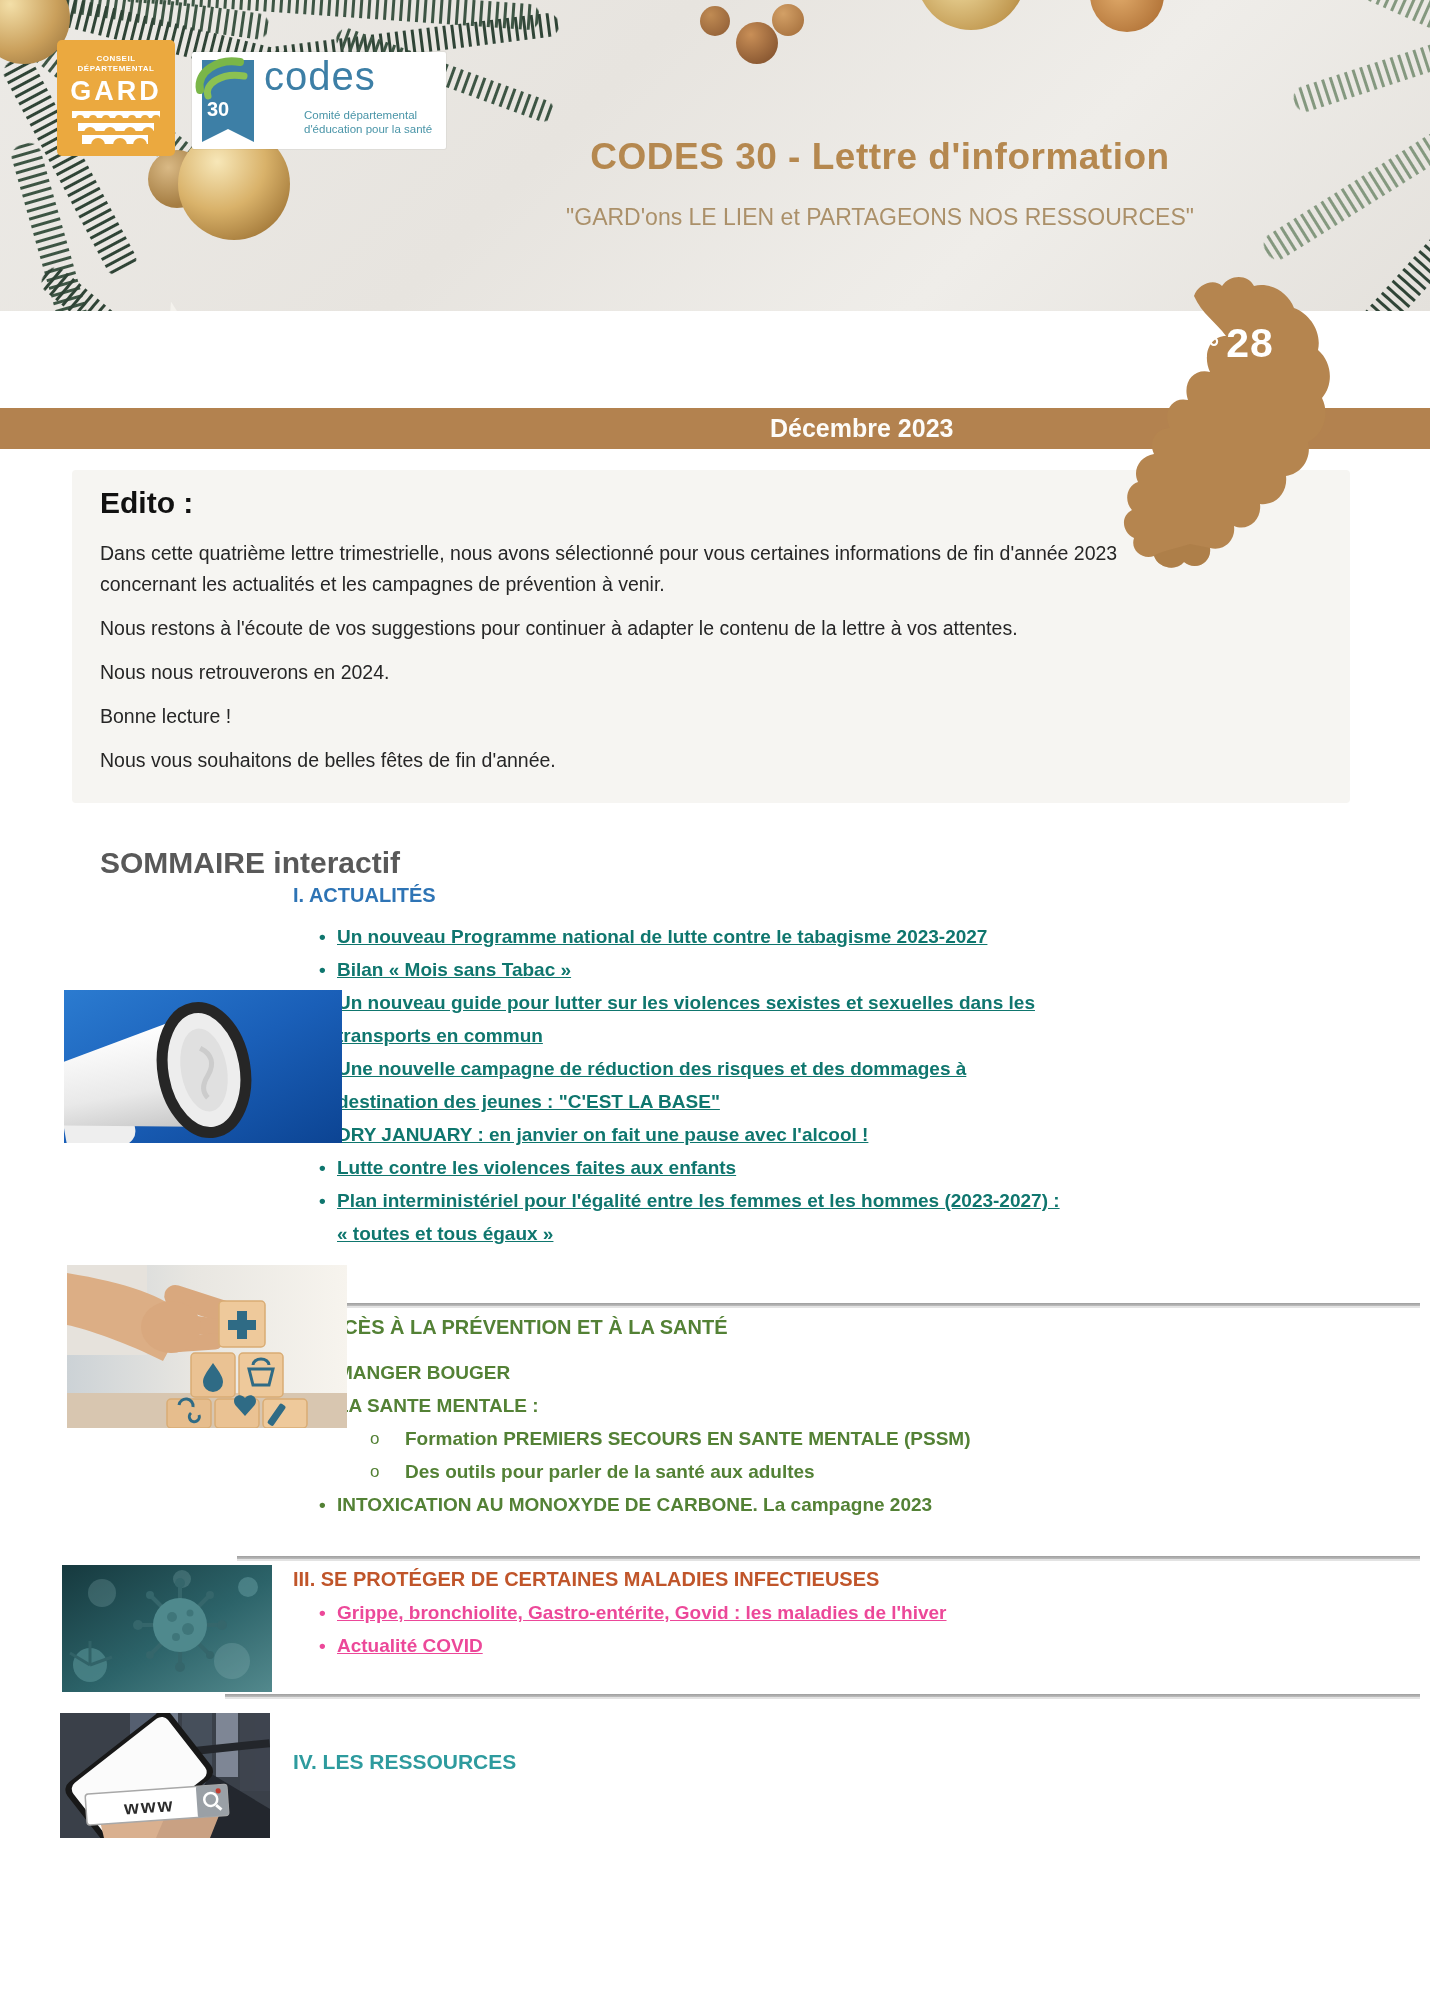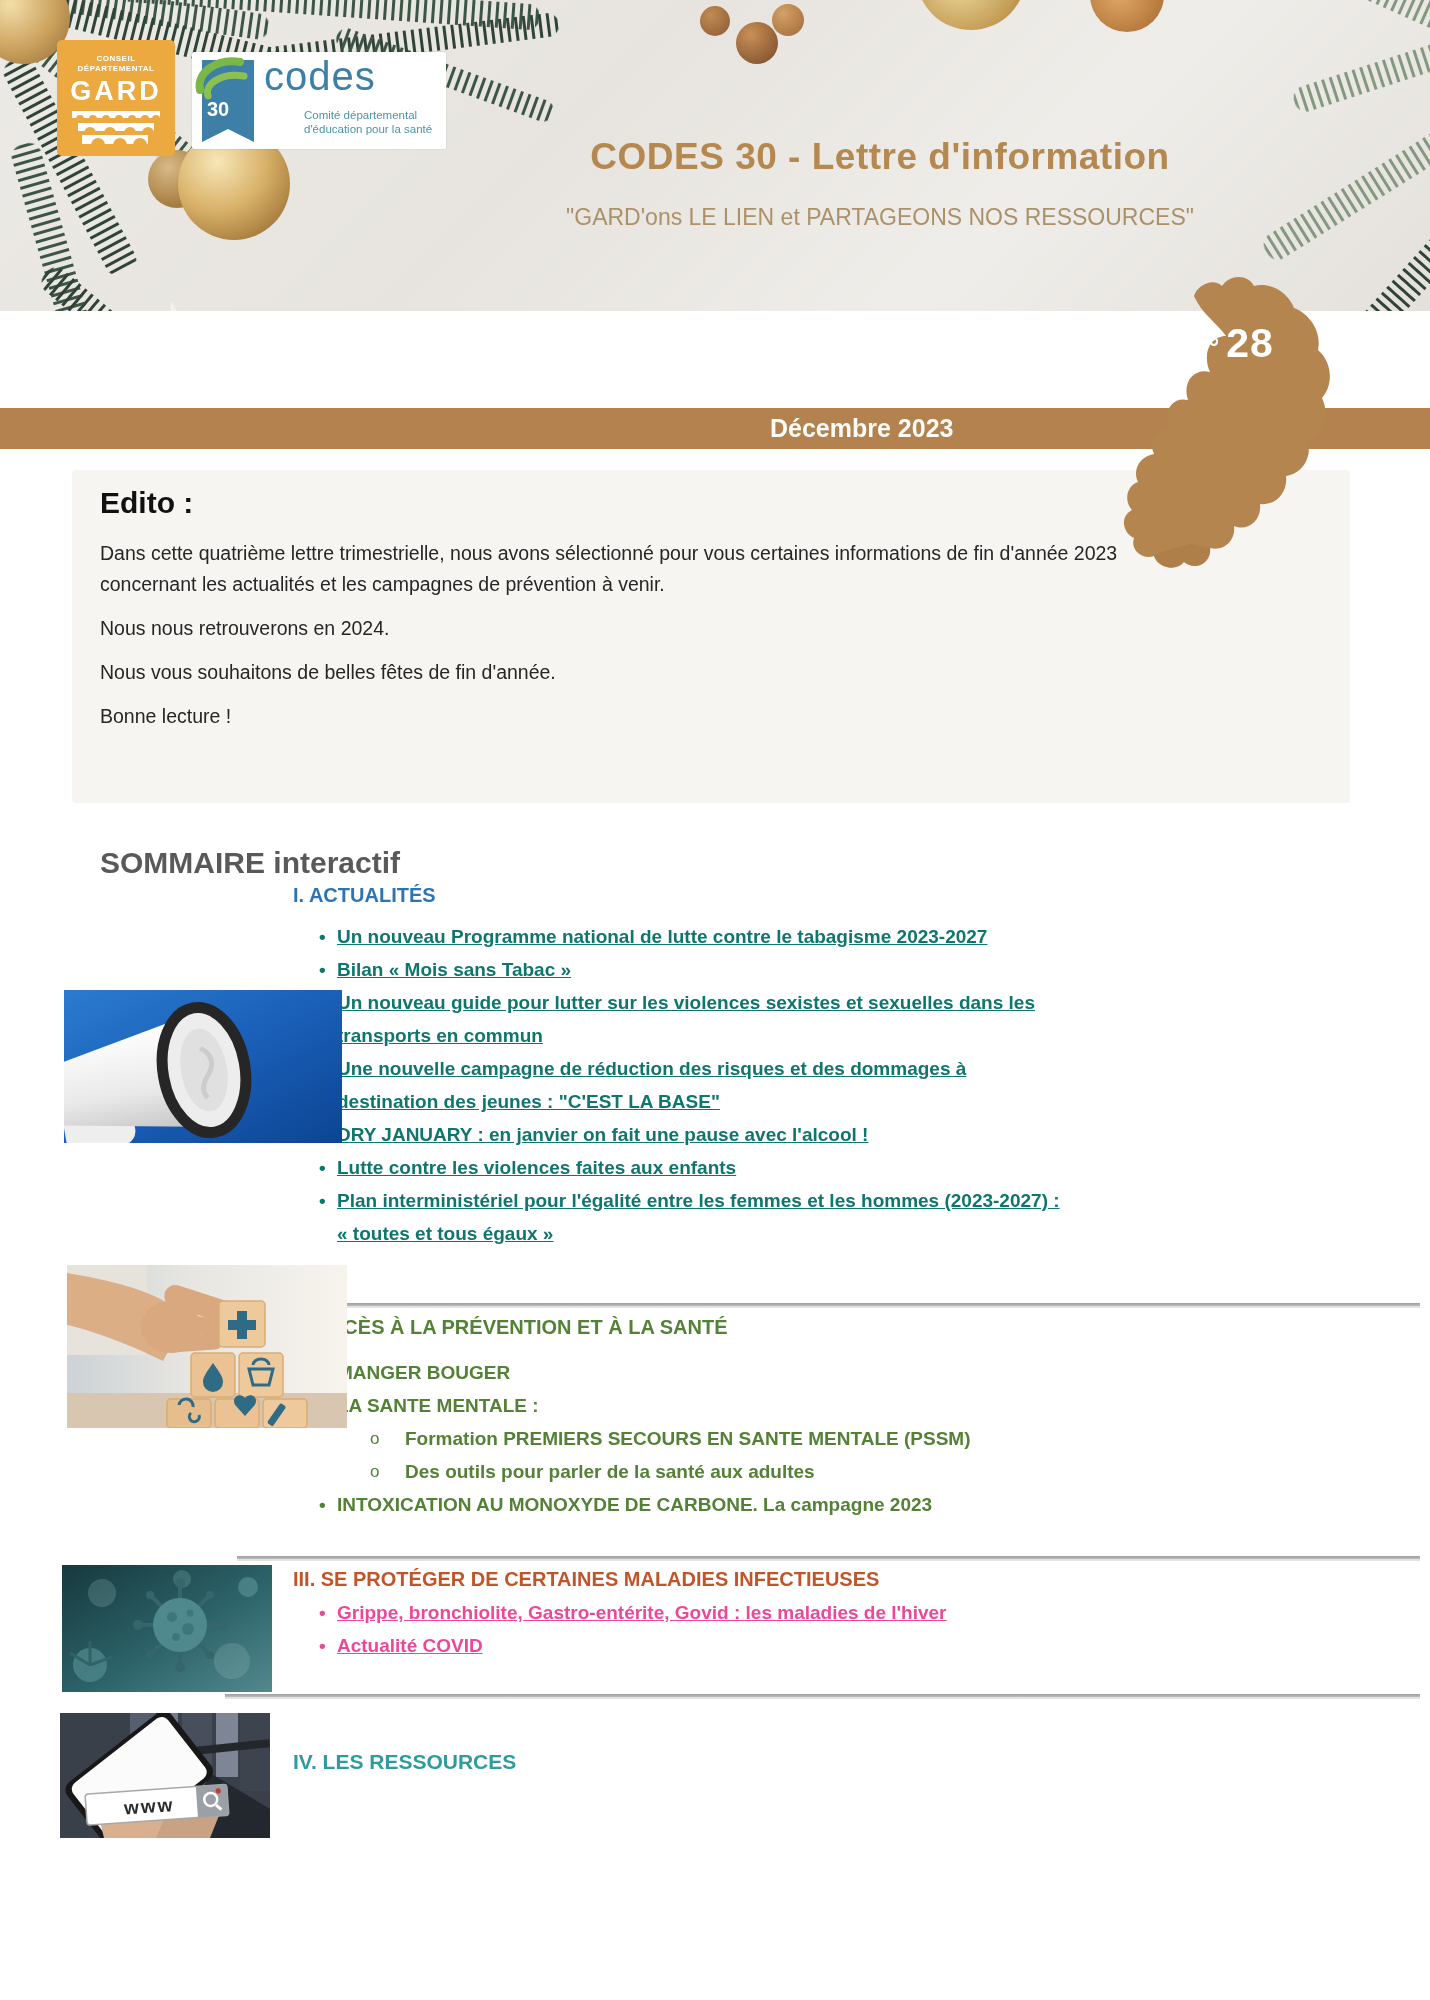--- a/index.html
+++ b/index.html
@@ -190,23 +190,24 @@
     <path fill="#a87944" opacity=".5" d="M 112 286 C 114 300 98 310 86 300 C 78 310 60 306 56 294 C 60 290 80 286 92 282 Z"></path>
   </svg>
   <div class="issue">
     <span class="pre">n°</span>
     <span class="num">28</span>
   </div>
 
   <div class="edito">
     <h2>Edito :</h2>
     <p>Dans cette quatrième lettre trimestrielle,  nous avons sélectionné pour vous certaines informations de fin d'année 2023 concernant les actualités et les campagnes de prévention à venir.</p>
+    <p>Nous restons à l'écoute de vos suggestions pour continuer à adapter le contenu de la lettre à vos attentes.</p>
     <p>Nous nous retrouverons en 2024.</p>
+    <p>Bonne lecture !</p>
     <p>Nous vous souhaitons de belles fêtes de fin d'année.</p>
-    <p>Bonne lecture !</p>
   </div>
 
   <div class="sommaire-h">SOMMAIRE interactif</div>
 
   <div class="sec-title c-blue" style="top:884px;">I. ACTUALITÉS</div>
   <ul class="toc blue" style="top:920px;">
     <li>Un nouveau Programme national de lutte contre le tabagisme 2023-2027</li>
     <li>Bilan « Mois sans Tabac »</li>
     <li>Un nouveau guide pour lutter sur les violences sexistes et sexuelles dans les transports en commun</li>
     <li>Une nouvelle campagne de réduction des risques et des dommages à destination des jeunes : "C'EST LA BASE"</li>

